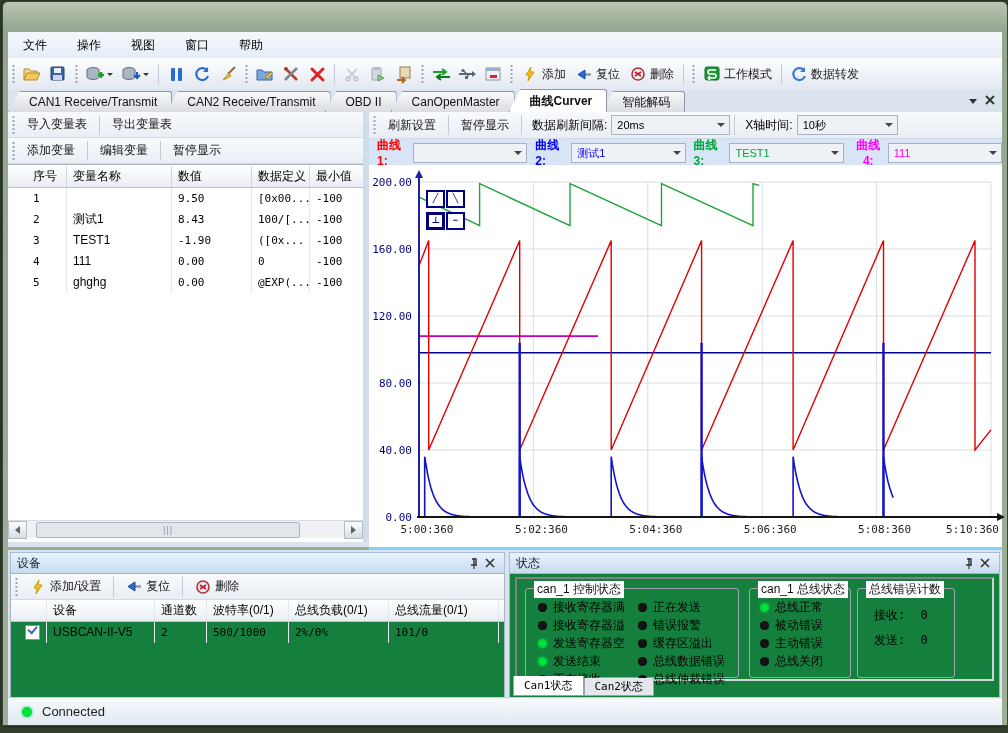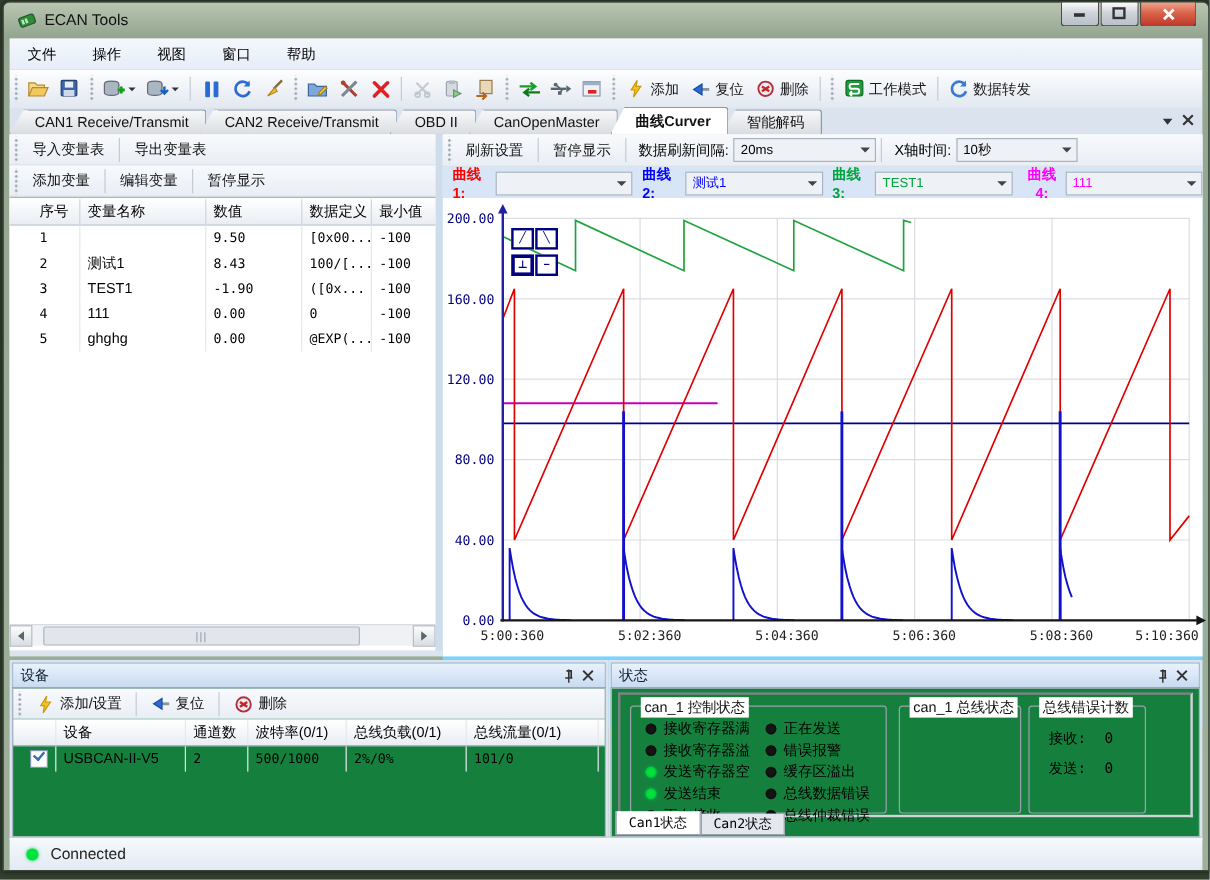--- a/index.html
+++ b/index.html
@@ -108,47 +108,20 @@
              background:linear-gradient(180deg,#f6f9fc,#e2eaf3);border-top:1px solid #c4ccd8;
              display:flex;align-items:center;border-radius:0;}
   .icon{display:inline-flex;width:16px;height:16px;align-items:center;justify-content:center;}
   svg{overflow:visible;}
   .mono{font-family:"DejaVu Sans Mono",monospace;}
 </style>
 </head>
 <body>
 
 <div id="win" class="abs">
-  <div id="titlebar" class="abs">
-    <span id="title-ico" class="abs">
-      <svg width="16" height="16">
-          <rect x="1" y="4" width="13" height="8" rx="2" fill="#2e8b3a" stroke="#1a5a22" transform="rotate(-20 8 8)"></rect>
-          <rect x="3" y="6" width="2" height="4" fill="#bfe8c4" transform="rotate(-20 8 8)"></rect>
-          <rect x="6" y="6" width="2" height="4" fill="#bfe8c4" transform="rotate(-20 8 8)"></rect>
-        </svg>
-    </span>
-    <span id="title-text" class="abs">ECAN Tools</span>
-    <div class="winbtns abs">
-      <div class="wbtn">
-          <svg width="10" height="4">
-            <rect x="0" y="1" width="9" height="3" fill="#333"></rect>
-          </svg>
-        </div>
-      <div class="wbtn">
-          <svg width="10" height="9">
-            <rect x="0" y="0" width="9" height="8" fill="none" stroke="#333" stroke-width="2"></rect>
-          </svg>
-        </div>
-      <div class="wbtn close">
-          <svg width="10" height="10">
-            <path d="M1 1 L9 9 M9 1 L1 9" stroke="#fff" stroke-width="2.4"></path>
-          </svg>
-        </div>
-    </div>
-  </div>
 
   <div id="menubar" class="abs">
       <div class="menu-item">文件</div>
       <div class="menu-item">操作</div>
       <div class="menu-item">视图</div>
       <div class="menu-item">窗口</div>
       <div class="menu-item">帮助</div>
     </div>
 
   <div id="toolbar" class="abs">
@@ -657,20 +630,38 @@
                 <span style="font-size: 12px;">总线数据错误</span>
               </div>
               <div class="led">
                 <span class="dot"></span>
                 <span style="font-size: 12px;">总线仲裁错误</span>
               </div>
             </div>
         </div>
         <div class="gbox" id="gbox2" style="left:232px;top:9px;width:100px;height:88px">
           <span class="gt">can_1 总线状态</span>
+          <div style="position:absolute;left:10px;top:8px" id="g2c1">
+              <div class="led">
+                <span class="dot on"></span>
+                <span style="font-size: 12px;">总线正常</span>
+              </div>
+              <div class="led">
+                <span class="dot"></span>
+                <span style="font-size: 12px;">被动错误</span>
+              </div>
+              <div class="led">
+                <span class="dot"></span>
+                <span style="font-size: 12px;">主动错误</span>
+              </div>
+              <div class="led">
+                <span class="dot"></span>
+                <span style="font-size: 12px;">总线关闭</span>
+              </div>
+            </div>
         </div>
         <div class="gbox" id="gbox3" style="left:340px;top:9px;width:96px;height:88px">
           <span class="gt">总线错误计数</span>
           <div style="position:absolute;left:16px;top:18px" class="mono">
             <div style="margin-bottom:8px"><span>接收:</span>
               <span style="margin-left:8px">0</span></div>
             <div><span>发送:</span>
               <span style="margin-left:8px">0</span></div>
           </div>
         </div>

